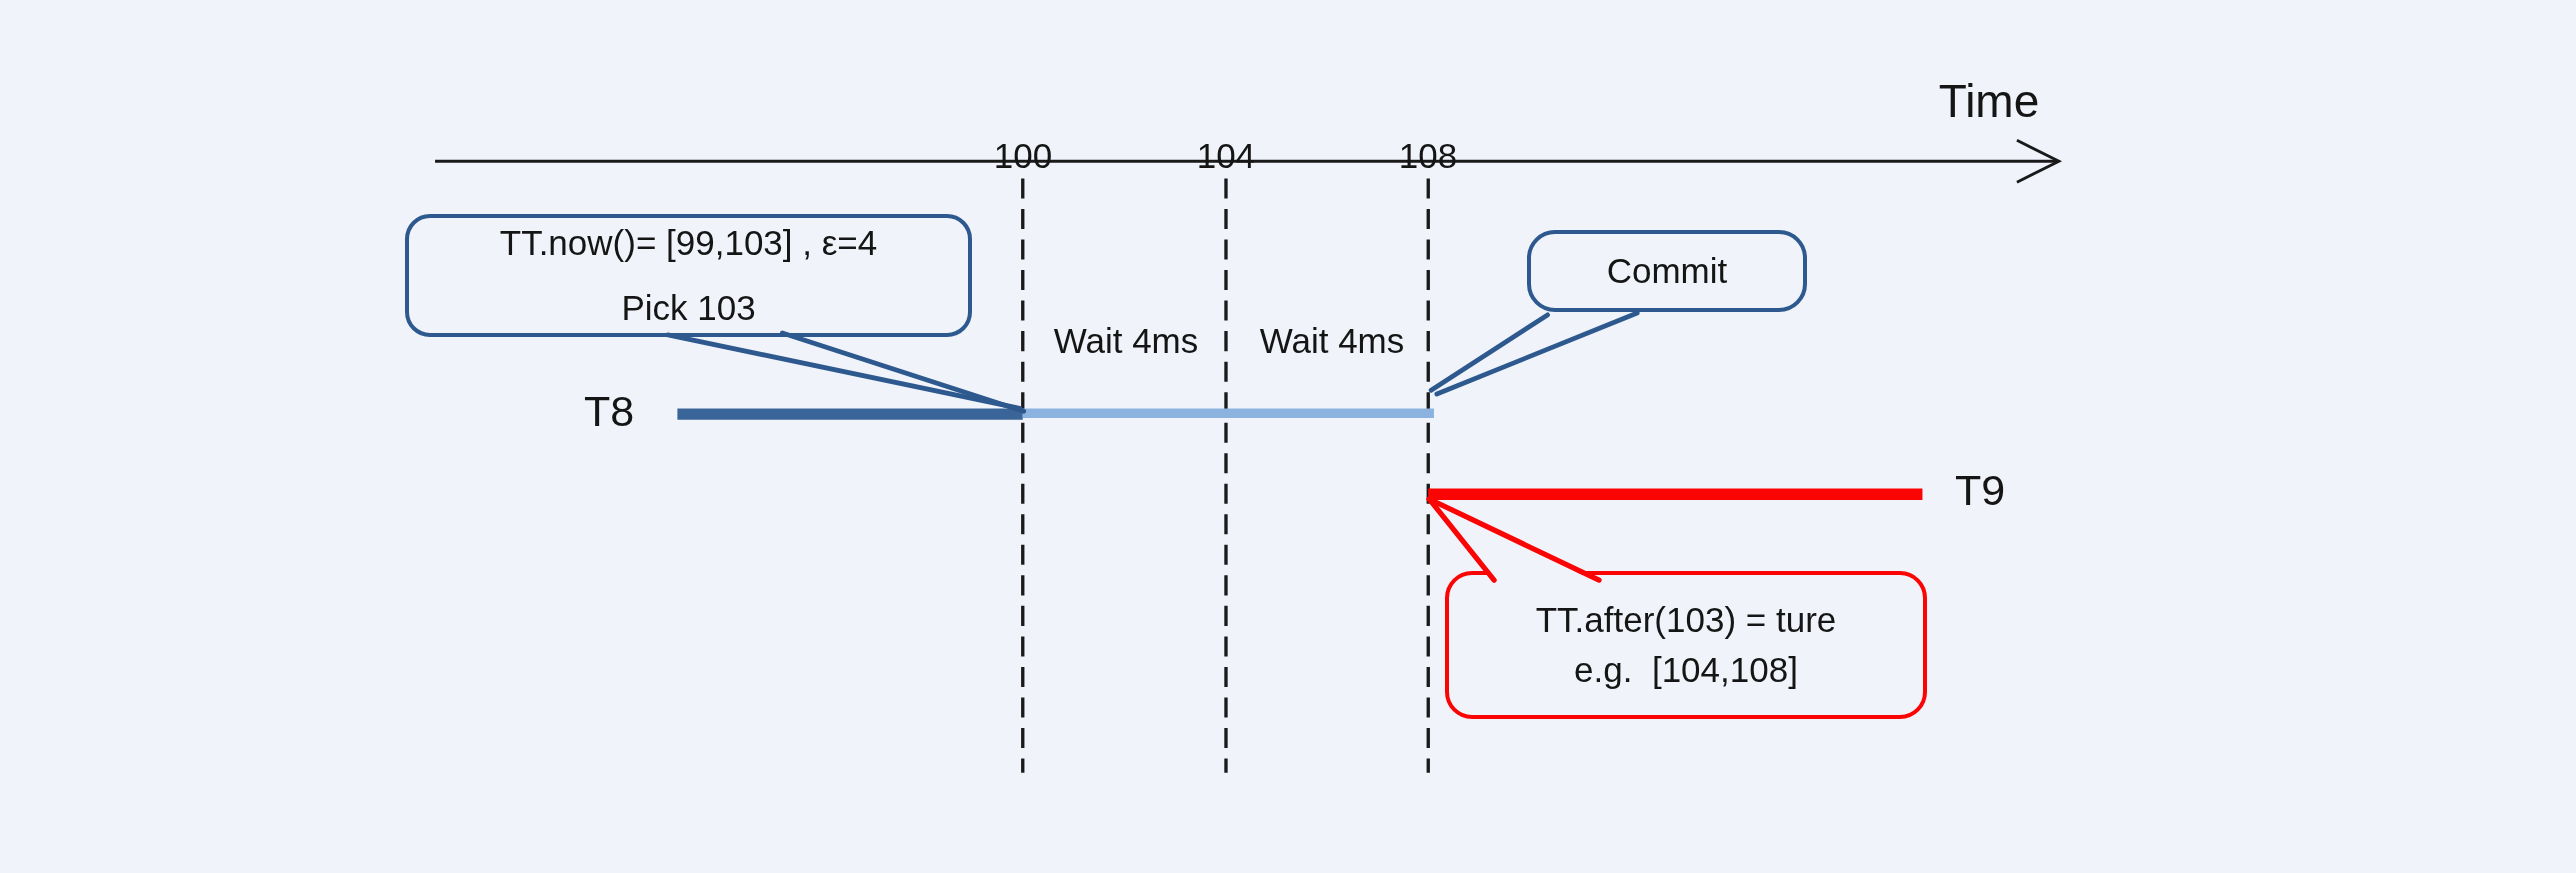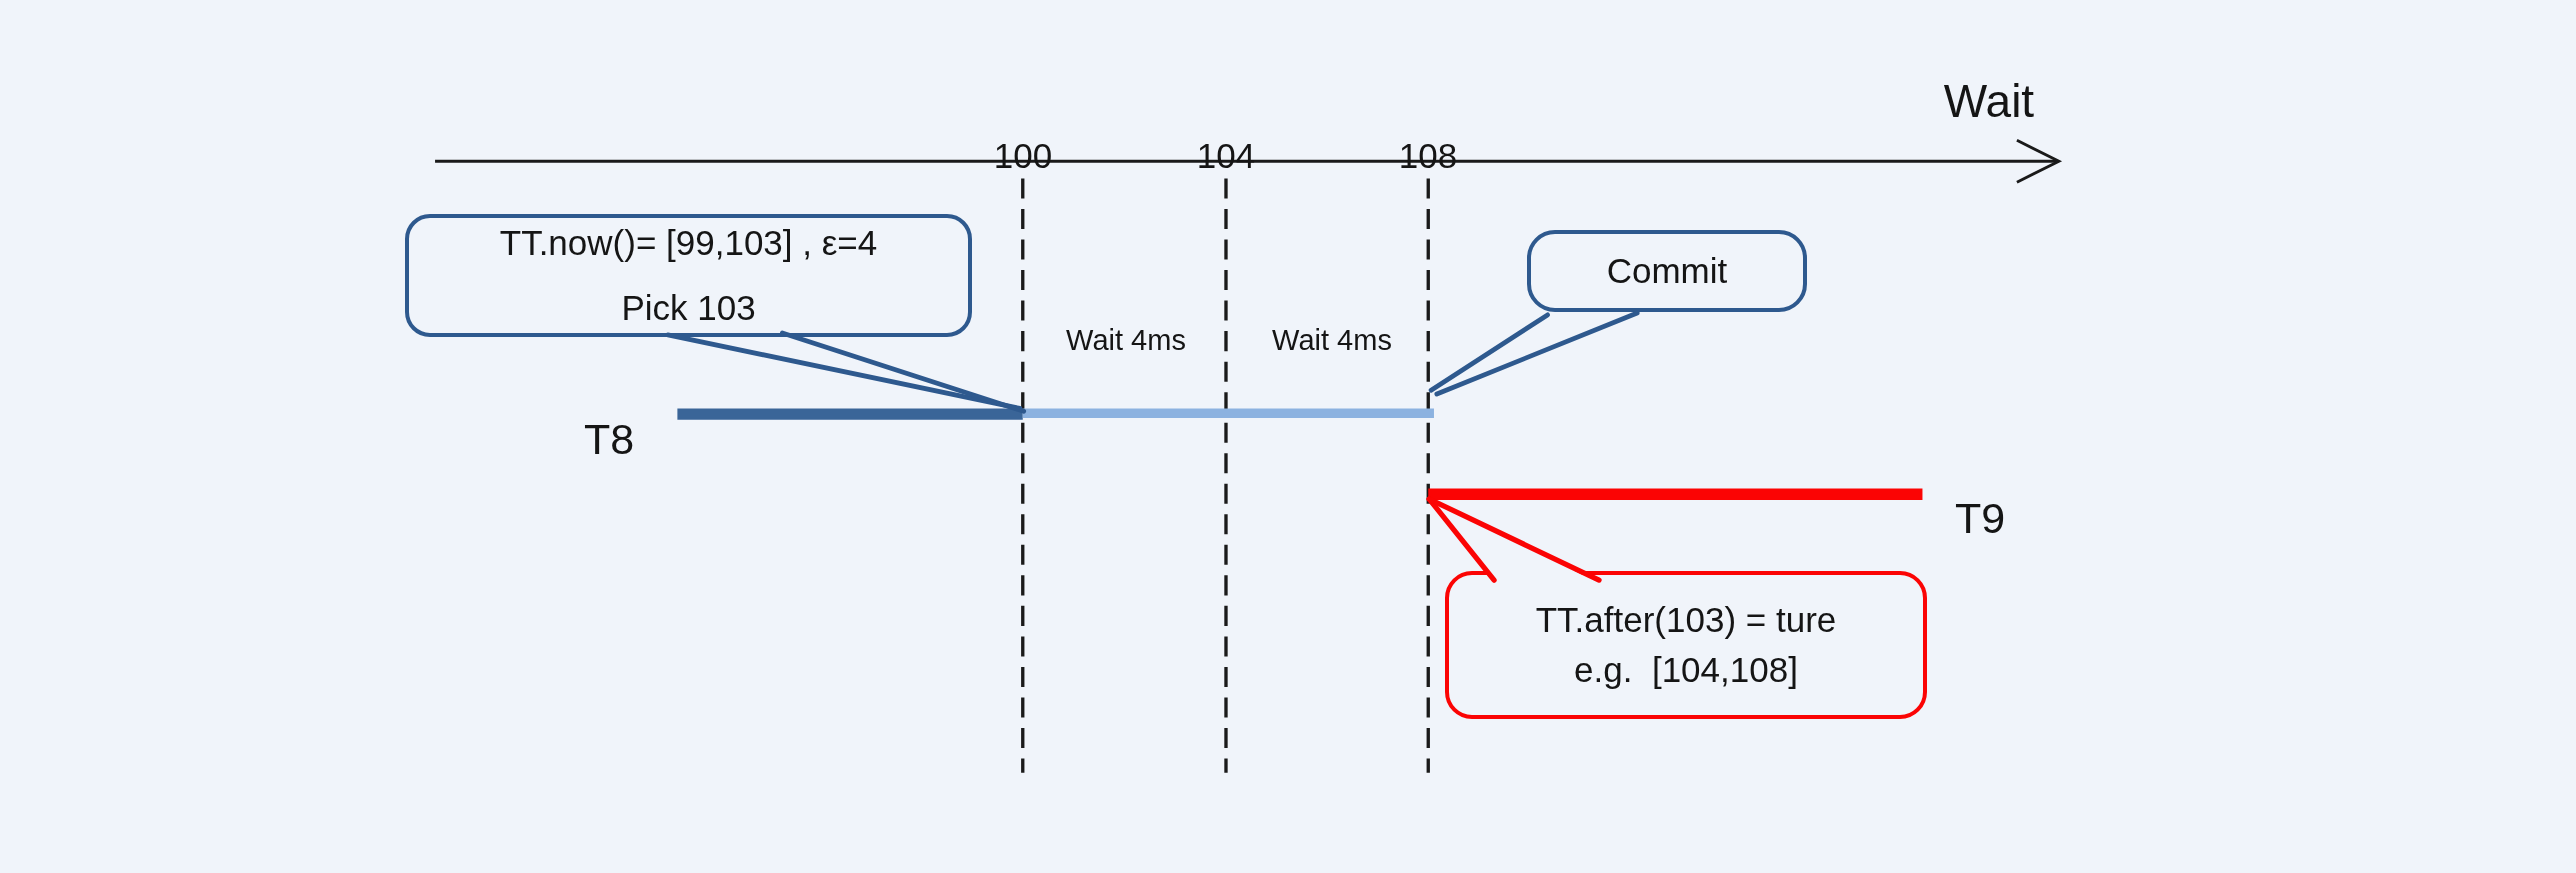--- a/index.html
+++ b/index.html
@@ -6,22 +6,22 @@
   .stage{
     position:relative;width:2576px;height:874px;background:#f0f4fa;
     font-family:"Liberation Sans","DejaVu Sans",sans-serif;color:#151515;overflow:hidden;
   }
   svg.layer{position:absolute;left:0;top:0;pointer-events:none;}
   .layer-under{z-index:1;}
   .layer-over{z-index:3;}
   .label{position:absolute;transform:translate(-50%,-50%);white-space:pre;z-index:4;line-height:1;}
   .tick{font-size:35px;margin-top:40px;}
   .axis-title{font-size:46px;}
-  .tl-label{font-size:43px;margin-top:28px;}
-  .wait{font-size:29px;}
+  .tl-label{font-size:43px;}
+  .wait{font-size:35px;}
   .bubble{
     position:absolute;z-index:2;background:#f0f4fa;box-sizing:border-box;
     display:flex;flex-direction:column;justify-content:center;align-items:center;
   }
   .bubble-navy{border:4.8px solid #2e598e;}
   .bubble-red{border:4.8px solid #fb0404;}
   .bubble-line{font-size:35px;line-height:1.42;white-space:pre;text-align:center;}
 </style>
 </head>
 <body>
@@ -63,21 +63,21 @@
     <line x1="820" y1="349" x2="1073" y2="431" stroke="#2e598e" stroke-width="5" stroke-linecap="round"></line>
 
     <line x1="1622" y1="330" x2="1500" y2="409" stroke="#2e598e" stroke-width="5" stroke-linecap="round"></line>
     <line x1="1716" y1="328" x2="1506" y2="413" stroke="#2e598e" stroke-width="5" stroke-linecap="round"></line>
 
     <polygon points="1498,523 1568,612 1678,612" fill="#f0f4fa" stroke="none"></polygon>
     <line x1="1498" y1="523" x2="1566" y2="608" stroke="#fb0404" stroke-width="5.5" stroke-linecap="round"></line>
     <line x1="1498" y1="523" x2="1676" y2="608" stroke="#fb0404" stroke-width="5.5" stroke-linecap="round"></line>
   </svg>
 
-  <div class="label axis-title" style="left:1989px;top:101px;">Wait</div>
+  <div class="label axis-title" style="left:1989px;top:101px;">Time</div>
 
   <div class="label tick" style="left:1023px;top:115px;">100</div>
   <div class="label tick" style="left:1226px;top:115px;">104</div>
   <div class="label tick" style="left:1428px;top:115px;">108</div>
 
   <div class="label wait" style="left:1126px;top:340px;">Wait 4ms</div>
   <div class="label wait" style="left:1332px;top:340px;">Wait 4ms</div>
 
   <div class="label tl-label" style="left:609px;top:411px;">T8</div>
   <div class="label tl-label" style="left:1980px;top:490px;">T9</div>

